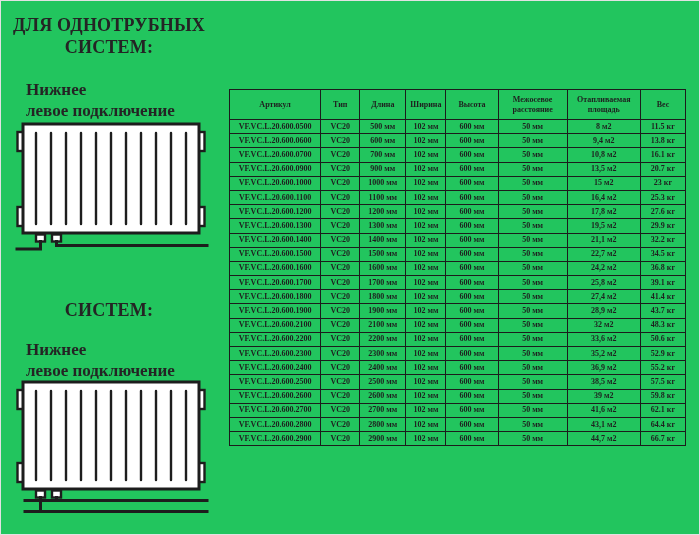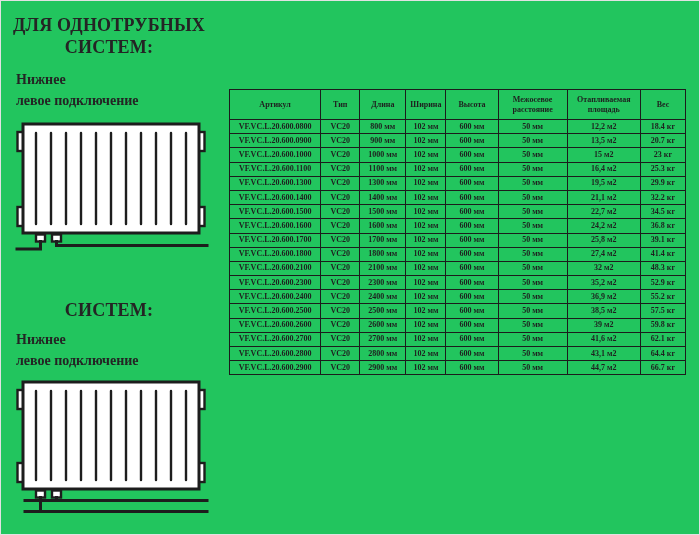--- a/index.html
+++ b/index.html
@@ -18,23 +18,23 @@
     position:absolute;left:2px;width:212px;
     text-align:center;
     font-size:18px;font-weight:bold;line-height:22px;
     color:#242424;letter-spacing:.2px;
     margin:0;
   }
   .heading-1{top:13px;}
   .heading-2{top:276px;}
   .connection-label{
     position:absolute;left:15px;width:205px;
-    font-size:14px;font-weight:bold;line-height:21px;
+    font-size:17px;font-weight:bold;line-height:21px;
     color:#242424;
-    margin:0;
+    margin:10px;
   }
   .connection-1{top:68px;}
   .connection-2{top:328px;}
   .diagram{position:absolute;left:8px;}
   .diagram-1{top:118px;}
   .diagram-2{top:375px;}
   
   .spec-table{
     position:absolute;left:228px;top:88px;
     width:457px;
@@ -132,28 +132,48 @@
           <th>Длина</th>
           <th>Ширина</th>
           <th>Высота</th>
           <th>Межосевое расстояние</th>
           <th>Отапливаемая площадь</th>
           <th>Вес</th>
         </tr>
     </thead>
     <tbody id="body-rows">
         <tr>
-          <td>VF.VC.L.20.600.0800</td>
-          <td>VC20</td>
-          <td>800 мм</td>
-          <td>102 мм</td>
-          <td>600 мм</td>
-          <td>50 мм</td>
-          <td>12,2 м2</td>
-          <td>18.4 кг</td>
+          <td>VF.VC.L.20.600.0500</td>
+          <td>VC20</td>
+          <td>500 мм</td>
+          <td>102 мм</td>
+          <td>600 мм</td>
+          <td>50 мм</td>
+          <td>8 м2</td>
+          <td>11.5 кг</td>
+        </tr>
+        <tr>
+          <td>VF.VC.L.20.600.0600</td>
+          <td>VC20</td>
+          <td>600 мм</td>
+          <td>102 мм</td>
+          <td>600 мм</td>
+          <td>50 мм</td>
+          <td>9,4 м2</td>
+          <td>13.8 кг</td>
+        </tr>
+        <tr>
+          <td>VF.VC.L.20.600.0700</td>
+          <td>VC20</td>
+          <td>700 мм</td>
+          <td>102 мм</td>
+          <td>600 мм</td>
+          <td>50 мм</td>
+          <td>10,8 м2</td>
+          <td>16.1 кг</td>
         </tr>
         <tr>
           <td>VF.VC.L.20.600.0900</td>
           <td>VC20</td>
           <td>900 мм</td>
           <td>102 мм</td>
           <td>600 мм</td>
           <td>50 мм</td>
           <td>13,5 м2</td>
           <td>20.7 кг</td>
@@ -172,20 +192,30 @@
           <td>VF.VC.L.20.600.1100</td>
           <td>VC20</td>
           <td>1100 мм</td>
           <td>102 мм</td>
           <td>600 мм</td>
           <td>50 мм</td>
           <td>16,4 м2</td>
           <td>25.3 кг</td>
         </tr>
         <tr>
+          <td>VF.VC.L.20.600.1200</td>
+          <td>VC20</td>
+          <td>1200 мм</td>
+          <td>102 мм</td>
+          <td>600 мм</td>
+          <td>50 мм</td>
+          <td>17,8 м2</td>
+          <td>27.6 кг</td>
+        </tr>
+        <tr>
           <td>VF.VC.L.20.600.1300</td>
           <td>VC20</td>
           <td>1300 мм</td>
           <td>102 мм</td>
           <td>600 мм</td>
           <td>50 мм</td>
           <td>19,5 м2</td>
           <td>29.9 кг</td>
         </tr>
         <tr>
@@ -232,30 +262,50 @@
           <td>VF.VC.L.20.600.1800</td>
           <td>VC20</td>
           <td>1800 мм</td>
           <td>102 мм</td>
           <td>600 мм</td>
           <td>50 мм</td>
           <td>27,4 м2</td>
           <td>41.4 кг</td>
         </tr>
         <tr>
+          <td>VF.VC.L.20.600.1900</td>
+          <td>VC20</td>
+          <td>1900 мм</td>
+          <td>102 мм</td>
+          <td>600 мм</td>
+          <td>50 мм</td>
+          <td>28,9 м2</td>
+          <td>43.7 кг</td>
+        </tr>
+        <tr>
           <td>VF.VC.L.20.600.2100</td>
           <td>VC20</td>
           <td>2100 мм</td>
           <td>102 мм</td>
           <td>600 мм</td>
           <td>50 мм</td>
           <td>32 м2</td>
           <td>48.3 кг</td>
         </tr>
         <tr>
+          <td>VF.VC.L.20.600.2200</td>
+          <td>VC20</td>
+          <td>2200 мм</td>
+          <td>102 мм</td>
+          <td>600 мм</td>
+          <td>50 мм</td>
+          <td>33,6 м2</td>
+          <td>50.6 кг</td>
+        </tr>
+        <tr>
           <td>VF.VC.L.20.600.2300</td>
           <td>VC20</td>
           <td>2300 мм</td>
           <td>102 мм</td>
           <td>600 мм</td>
           <td>50 мм</td>
           <td>35,2 м2</td>
           <td>52.9 кг</td>
         </tr>
         <tr>

